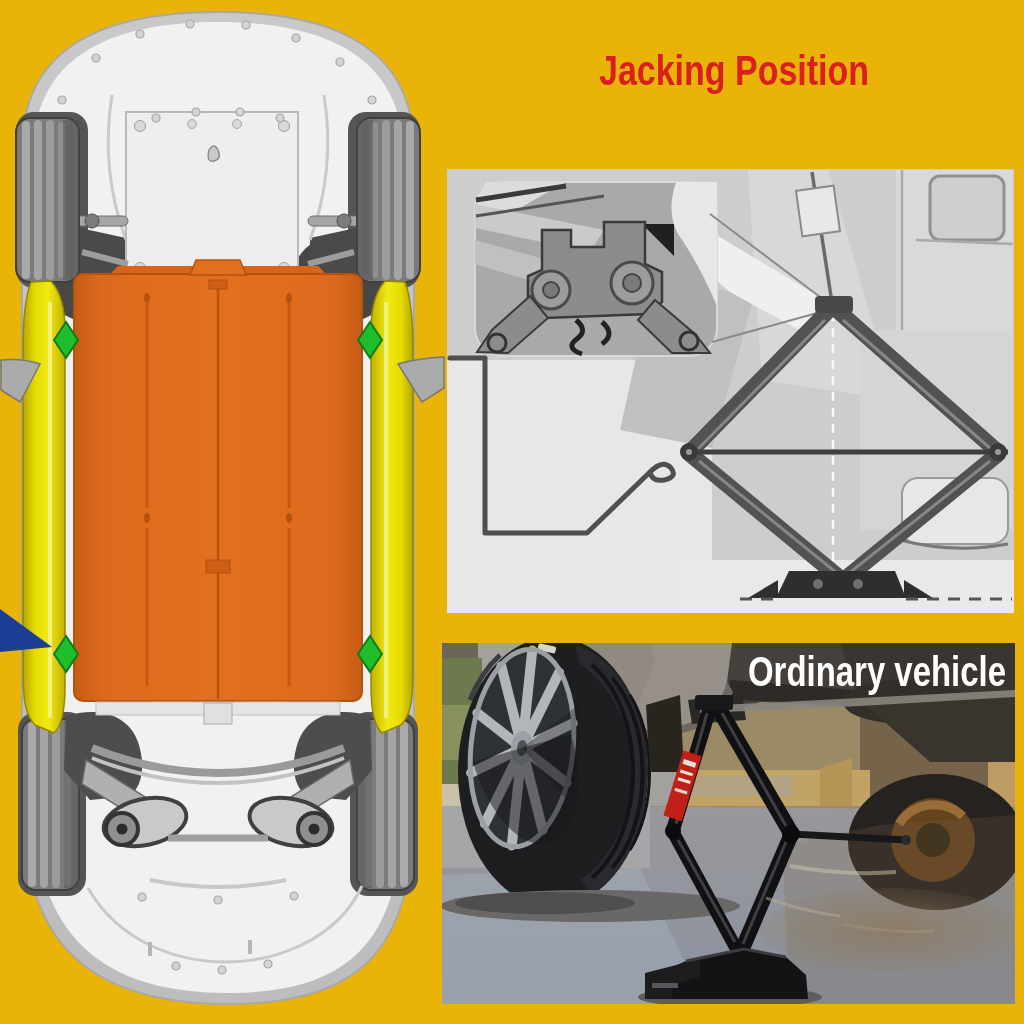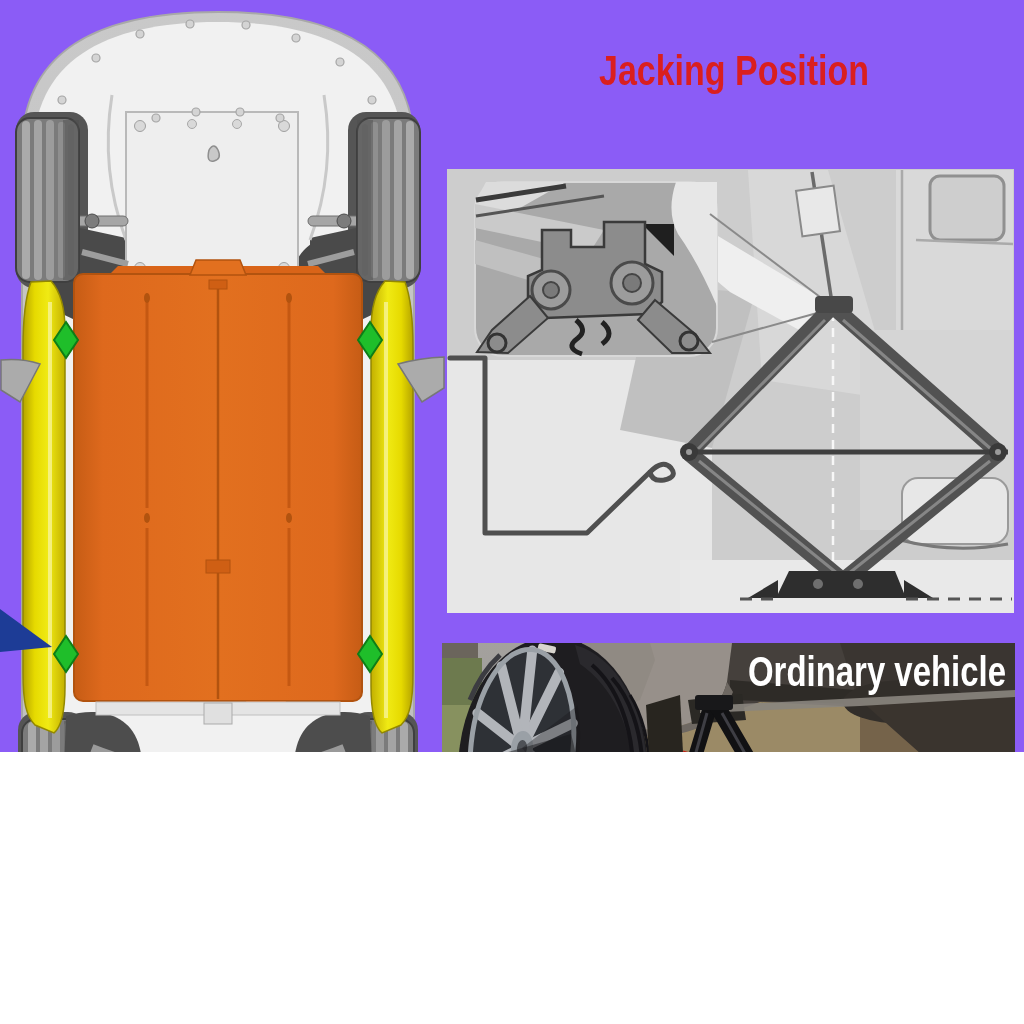--- a/index.html
+++ b/index.html
@@ -1,16 +1,16 @@
 <!DOCTYPE html>
 <html><head>
 <meta charset="utf-8">
 <style>
 html,body{margin:0;padding:0;background:#ffffff;}
-#page{position:relative;width:1024px;height:752px;overflow:hidden;background:#8b5cf6;font-family:"Liberation Sans",sans-serif;}
+#page{position:relative;width:1024px;height:1024px;overflow:hidden;background:#eab308;font-family:"Liberation Sans",sans-serif;}
 </style>
 </head>
 <body>
 <div id="page">
 <svg width="1024" height="1024" viewBox="0 0 1024 1024">
 <defs>
 <linearGradient id="sillL" x1="0" y1="0" x2="1" y2="0">
   <stop offset="0" stop-color="#b5a400"></stop>
           <stop offset="0.28" stop-color="#e6da00"></stop>
           <stop offset="0.6" stop-color="#f0ea14"></stop>

